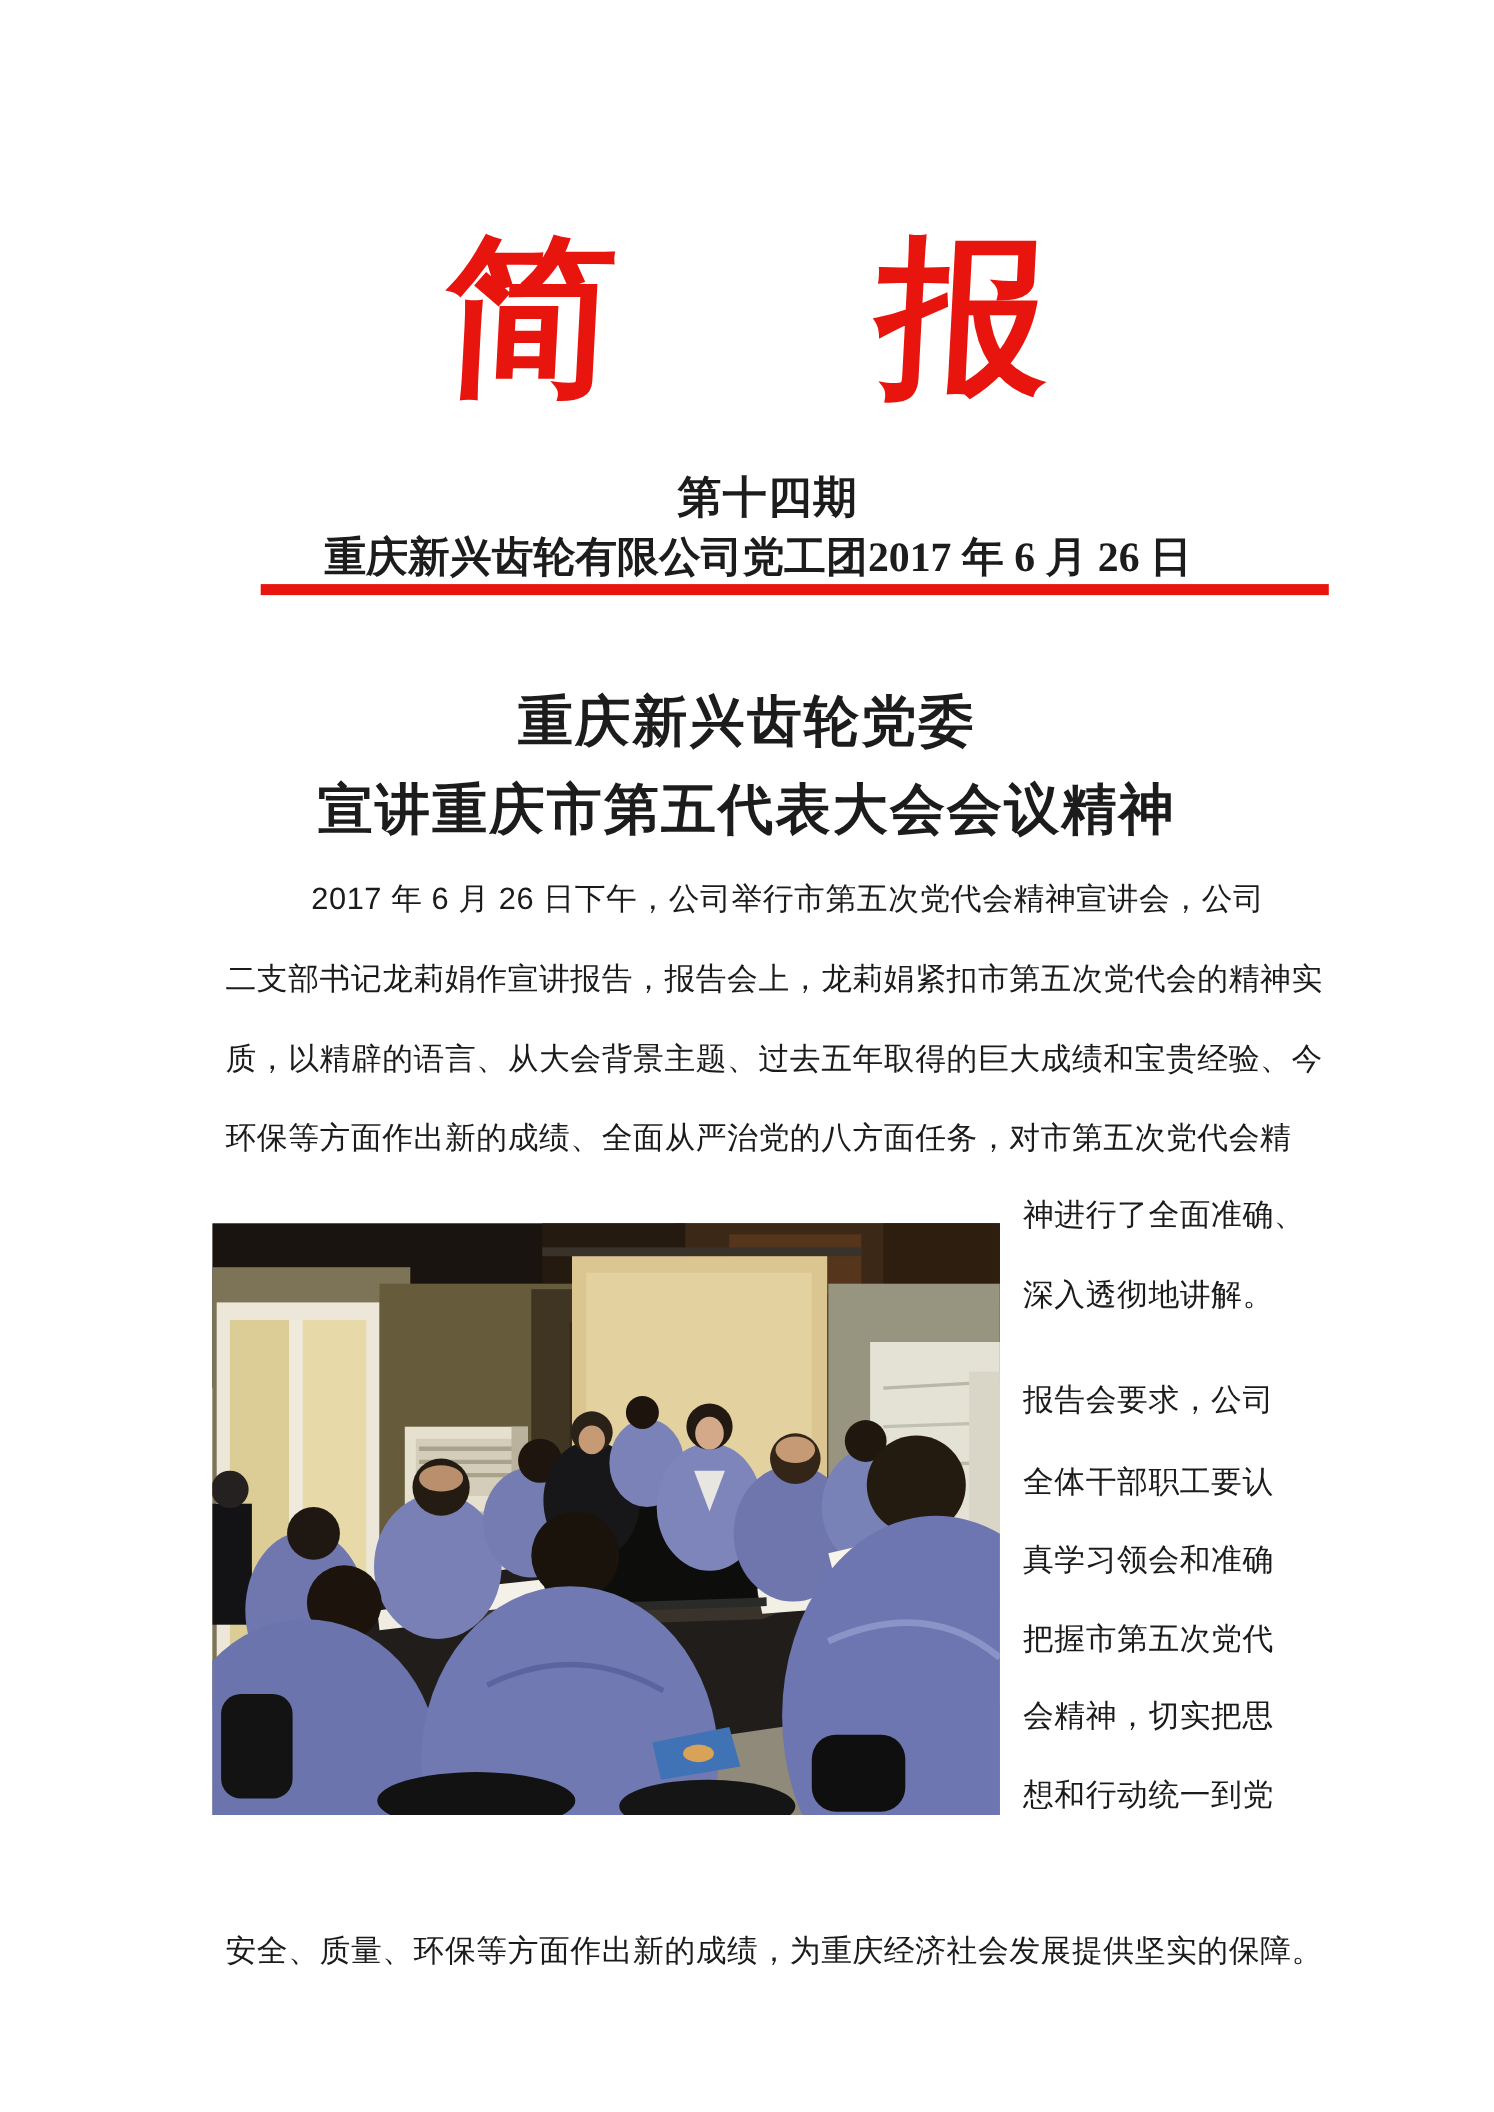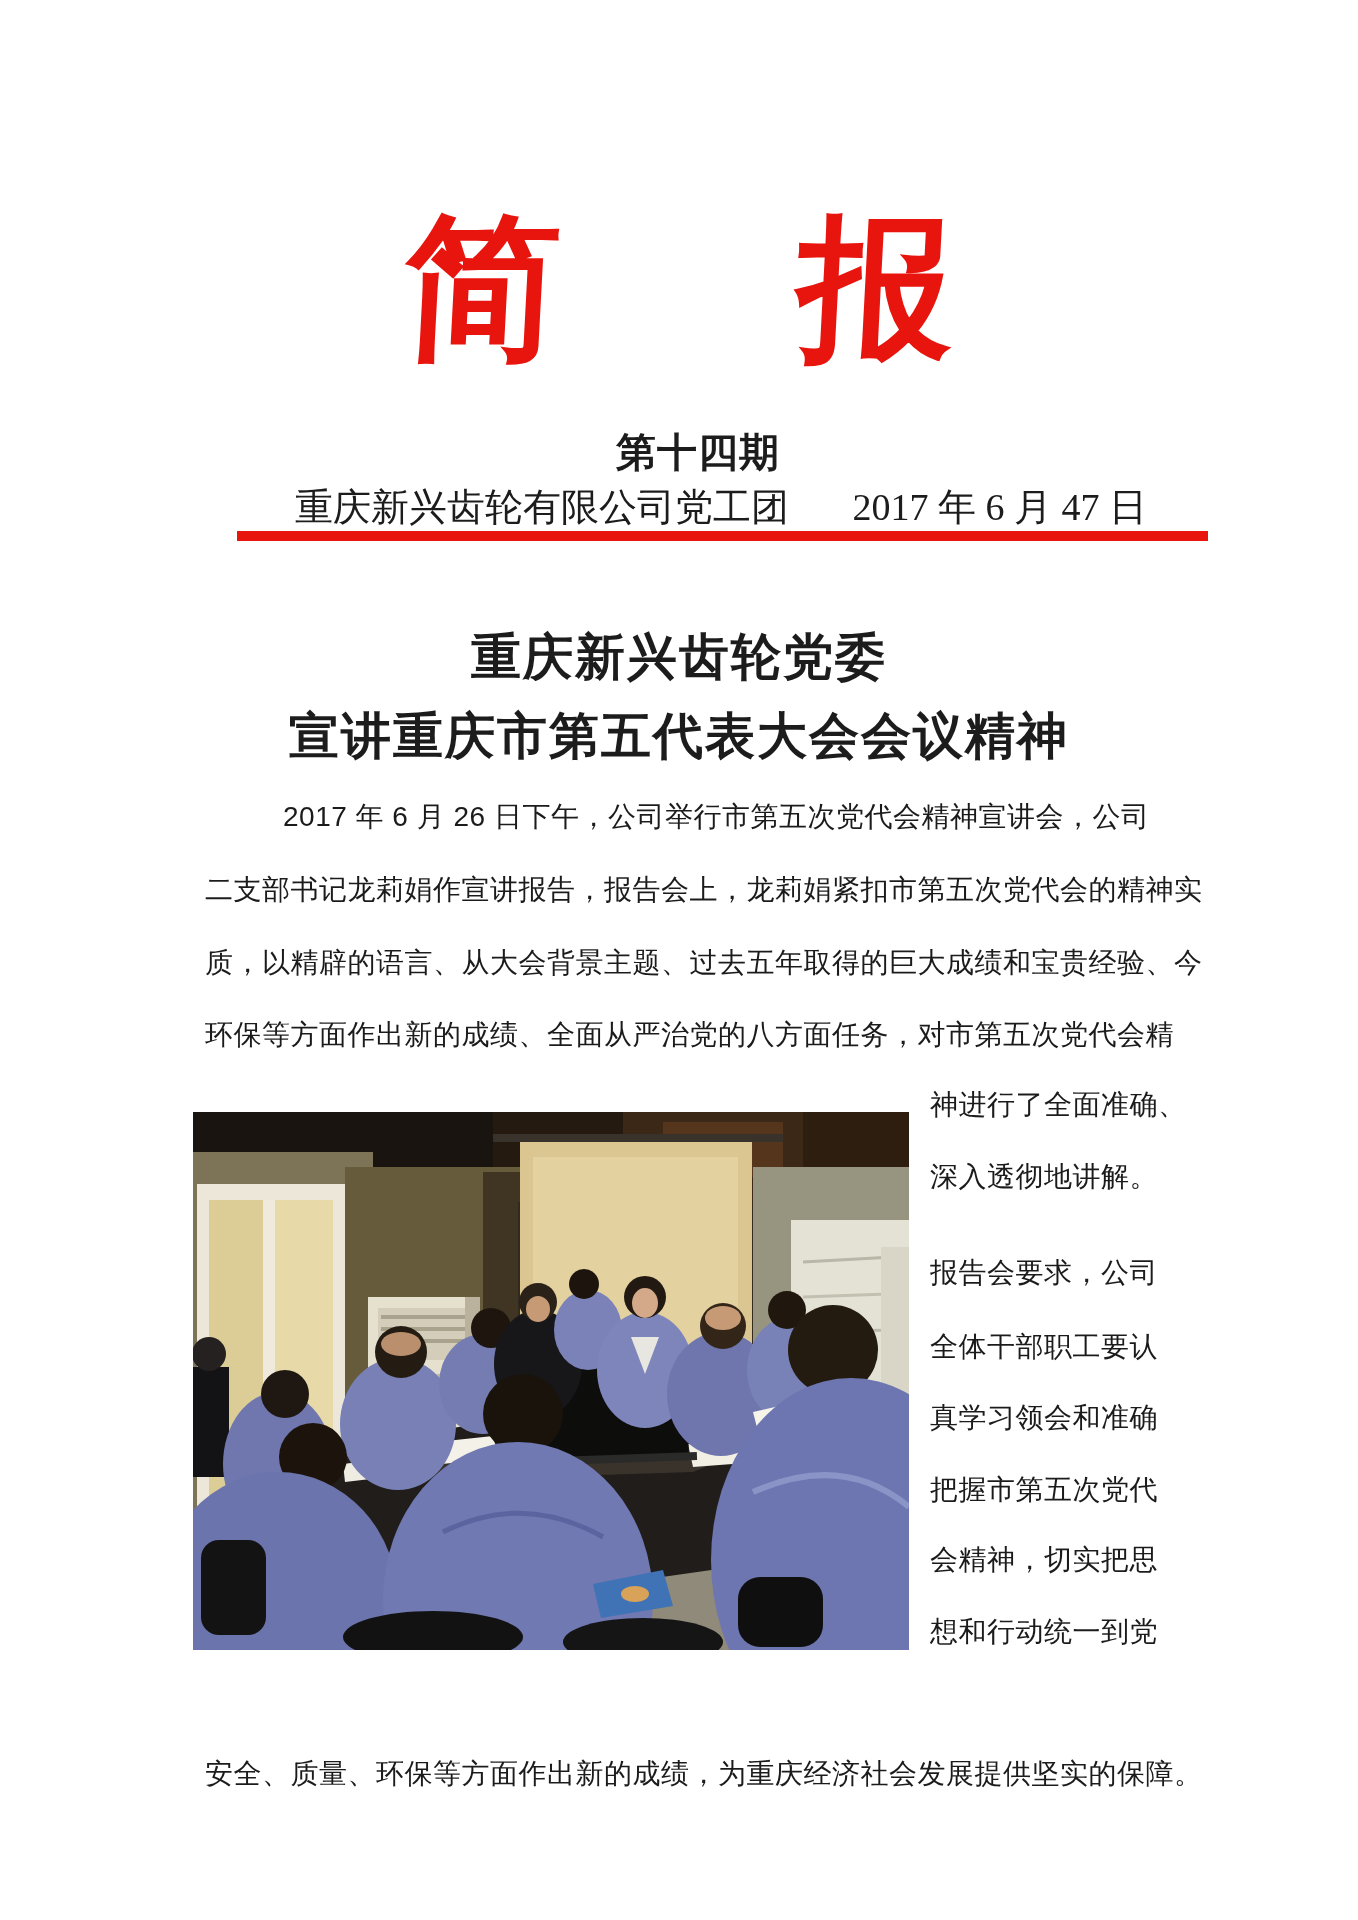--- a/index.html
+++ b/index.html
@@ -23,23 +23,23 @@
   
   #issue{
     position:absolute;left:616px;top:404px;
     font-size:40px;font-weight:700;line-height:1;
     letter-spacing:1px;
     margin-top:28px;
   }
   
   #headrow{
     position:absolute;left:295px;top:486px;width:852px;
-    display:flex;justify-content:space-between;align-items:flex-start;
+    display:flex;align-items:flex-start;
     font-family:"Liberation Serif",serif;
-    font-size:38px;line-height:1.15;font-weight:400;
+    font-size:38px;line-height:1.15;font-weight:700;
   }
   #red-rule{
     position:absolute;left:237px;top:531px;width:971px;height:10px;
   }
   
   .doc-title{
     position:absolute;left:0;right:0;text-align:center;
     font-size:50px;font-weight:700;line-height:1;letter-spacing:2px;
   }
   #title1{top:636px;font-family:Liberation Mono, monospace;}
@@ -66,21 +66,21 @@
 
   <div id="masthead" style="color:#e8140e;">
     <span class="mast-char">简</span>
     <span class="mast-char">报</span>
   </div>
 
   <div id="issue">第十四期</div>
 
   <div id="headrow">
     <span>重庆新兴齿轮有限公司党工团</span>
-    <span>2017 年 6 月 47 日</span>
+    <span>2017 年 6 月 26 日</span>
   </div>
 
   <div id="red-rule" style="background:#e8140e;"></div>
 
   <div class="doc-title" id="title1">重庆新兴齿轮党委</div>
   <div class="doc-title" id="title2">宣讲重庆市第五代表大会会议精神</div>
 
   <div class="line full indent" style="top:803px">2017 年 6 月 26 日下午，公司举行市第五次党代会精神宣讲会，公司</div>
   <div class="line full" style="top:876px">二支部书记龙莉娟作宣讲报告，报告会上，龙莉娟紧扣市第五次党代会的精神实</div>
   <div class="line full" style="top:949px">质，以精辟的语言、从大会背景主题、过去五年取得的巨大成绩和宝贵经验、今</div>

